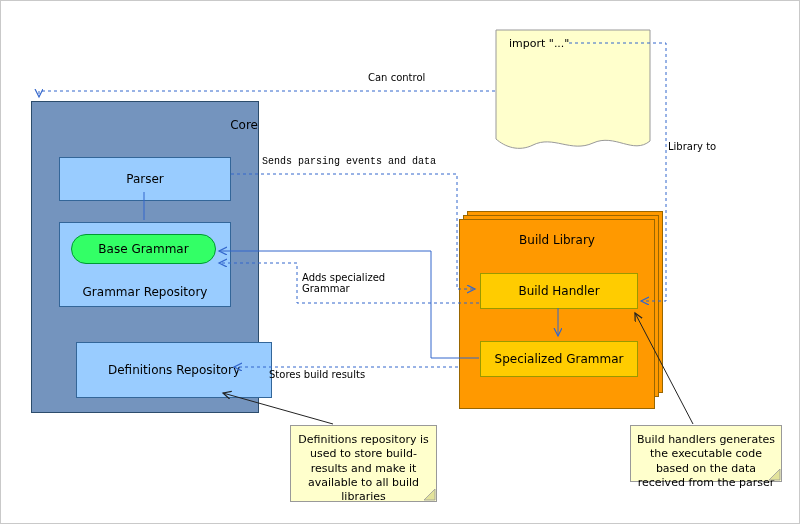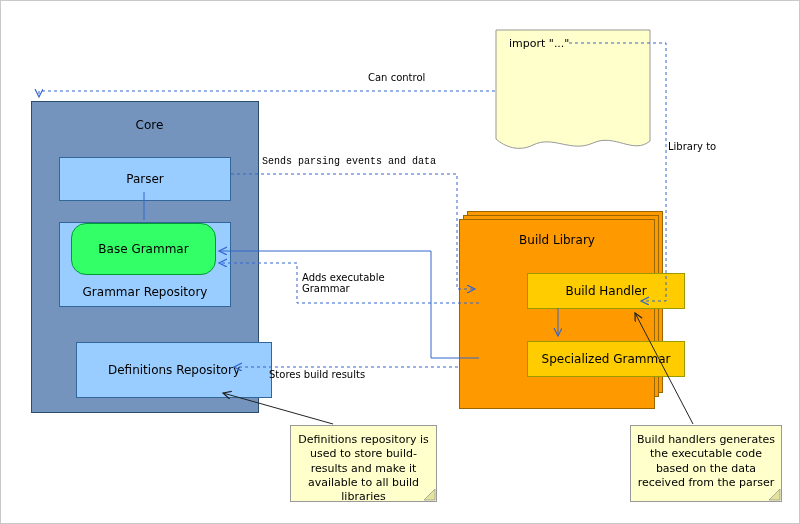--- a/index.html
+++ b/index.html
@@ -5,25 +5,25 @@
   * { margin:0; padding:0; box-sizing:border-box; }
   html,body { background:#fff; }
   body { font-family:"DejaVu Sans", sans-serif; color:#000; }
   #canvas { position:relative; width:800px; height:524px; background:#ffffff;
             border:1px solid #c9c9c9; overflow:hidden; }
 
   .node { position:absolute; border:1px solid; display:flex; align-items:center;
           justify-content:center; font-size:12px; }
   .lightblue { background:#99CCFF; border-color:#336699; }
   .green     { background:#33FF66; border-color:#009933; }
-  .gold      { background:#FFCC00; border-color:#999900;margin-left:47px; }
+  .gold      { background:#FFCC00; border-color:#999900; }
 
   .core { position:absolute; left:30px; top:100px; width:228px; height:312px;
           background:#7494BE; border:1px solid #2C4C6C; }
-  .core-title { position:absolute; top:16px; left:0; width:100%; text-align:center;
+  .core-title { position:absolute; top:16px; left:0; width:100%; text-align:right;
                 font-size:12px;padding-left:9px; }
 
   .grammar-repo { position:absolute; left:27px; top:120px; width:172px; height:85px;
                   background:#99CCFF; border:1px solid #336699; }
   .grammar-repo-label { position:absolute; bottom:7px; left:0; width:100%;
                         text-align:center; font-size:12px; }
 
   .src-wrap { position:absolute; left:494px; top:28px; width:157px; height:132px; }
   .src-import { position:absolute; left:14px; top:8px; font-size:11px; }
   .src-title  { position:absolute; top:44px; left:0; width:100%; text-align:center;
@@ -51,21 +51,21 @@
 <div id="canvas">
 
   <div class="core">
     <div class="core-title">Core</div>
 
     <div class="node lightblue" style="left:27px; top:55px; width:172px; height:44px;">
       <span>Parser</span>
     </div>
 
     <div class="grammar-repo">
-      <div class="node green" style="left:11px; top:0; width:145px; height:52px;border-radius:15px;">
+      <div class="node green" style="left:11px; top:11px; width:145px; height:30px;border-radius:15px;">
         <span>Base Grammar</span>
       </div>
       <div class="grammar-repo-label">Grammar Repository</div>
     </div>
 
     <div class="node lightblue" style="left:44px; top:240px; width:196px; height:56px;">
       <span>Definitions Repository</span>
     </div>
   </div>
 
@@ -88,31 +88,31 @@
     </div>
   </div>
 
   <div class="note" style="left:289px; top:424px; width:147px; height:77px;">
     <span>Definitions repository is used to store build-results and make it available to all build libraries</span>
     <svg class="fold" width="12" height="12" viewBox="0 0 12 12">
       <polygon points="11,0 11,11 0,11" fill="#E3E39B" stroke="#999999" stroke-width="0.8"></polygon>
     </svg>
   </div>
 
-  <div class="note" style="left:629px; top:424px; width:152px; height:77px;">
+  <div class="note" style="left:629px; top:424px; width:152px; height:57px;">
     <span>Build handlers generates the executable code based on the data received from the parser</span>
     <svg class="fold" width="12" height="12" viewBox="0 0 12 12">
       <polygon points="11,0 11,11 0,11" fill="#E3E39B" stroke="#999999" stroke-width="0.8"></polygon>
     </svg>
   </div>
 
   <div class="edge-label" style="left:367px; top:71px;">Can control</div>
   <div class="edge-label" style="left:261px; top:155px;font-family:Liberation Mono, monospace;">Sends parsing events and data</div>
   <div class="edge-label" style="left:667px; top:140px; width:50px;">Library to</div>
-  <div class="edge-label" style="left:301px; top:271px; width:118px;">Adds executable Grammar</div>
+  <div class="edge-label" style="left:301px; top:271px; width:118px;">Adds specialized Grammar</div>
   <div class="edge-label" style="left:268px; top:368px;text-align:right;">Stores build results</div>
 
   <svg id="connectors" width="800" height="524" viewBox="0 0 800 524">
     <defs>
       <marker id="arrB" markerWidth="10" markerHeight="10" refX="8" refY="4" orient="auto">
         <path d="M0,0 L8,4 L0,8" fill="none" stroke="#3366CC" stroke-width="1.2"></path>
       </marker>
       <marker id="arrK" markerWidth="10" markerHeight="10" refX="8" refY="4" orient="auto">
         <path d="M0,0 L8,4 L0,8" fill="none" stroke="#222222" stroke-width="1.2"></path>
       </marker>

